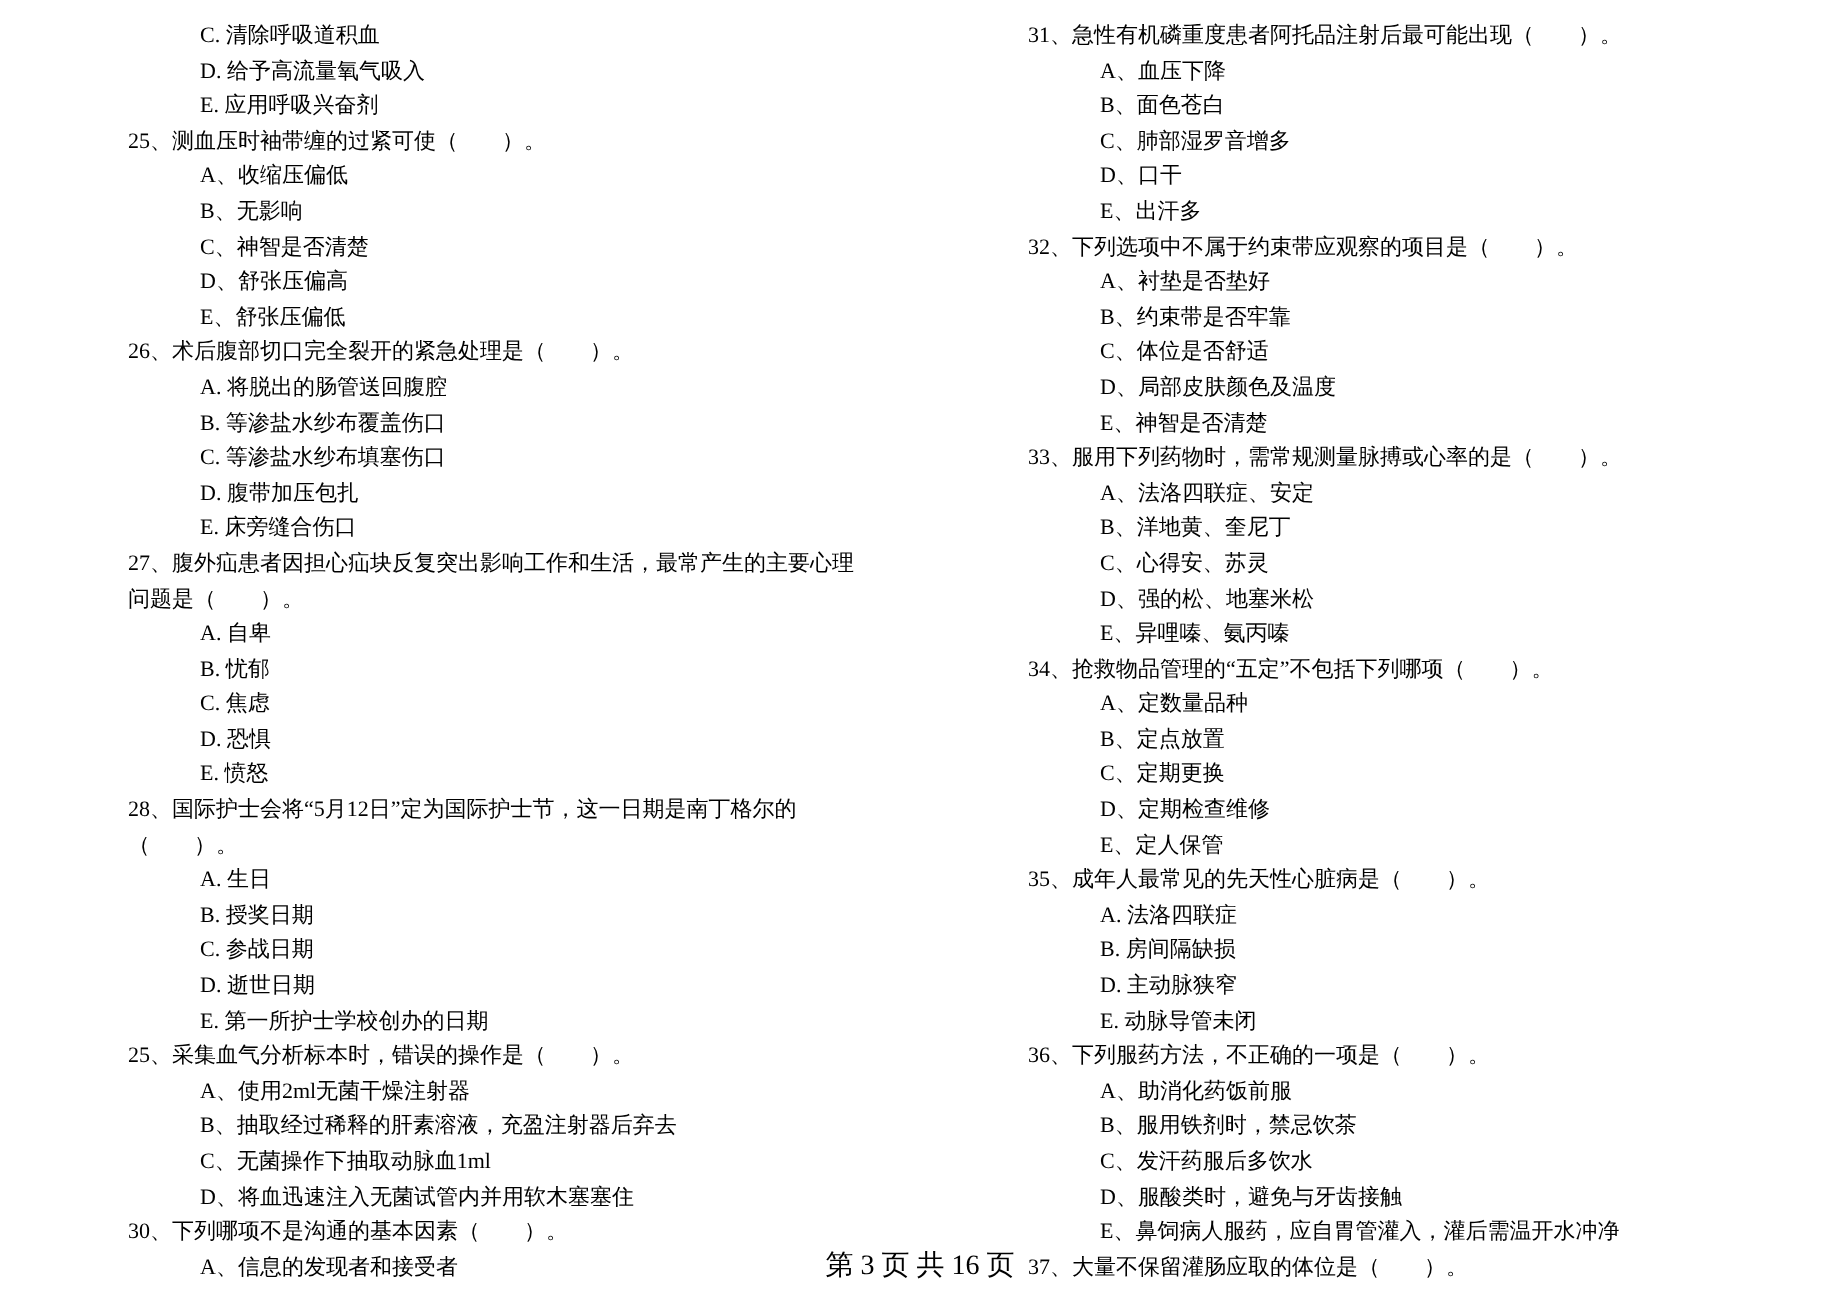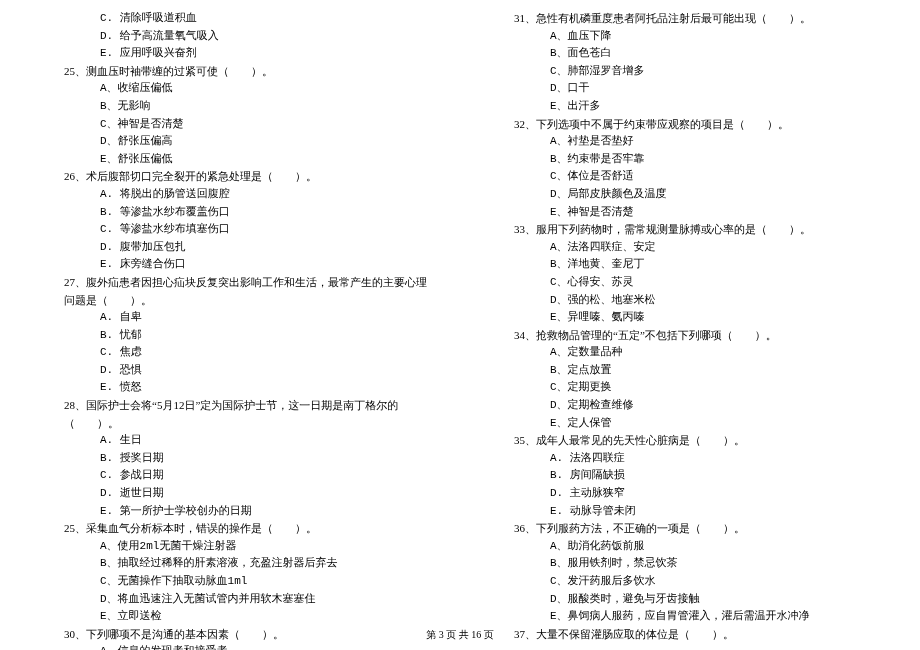--- a/index.html
+++ b/index.html
@@ -16,33 +16,32 @@
     .columns {
       display: flex;
       gap: 60px;
     }
     .col {
       flex: 1;
     }
     .option {
       padding-left: 60px;
       line-height: 1.6;
-      font-family: Liberation Mono, monospace;
     }
     .question {
       padding-left: 24px;
       line-height: 1.6;
     }
     .footer {
       position: absolute;
       bottom: 8px;
       left: 0;
       right: 0;
       text-align: center;
-      font-size: 10px;
+      font-size: 14px;
     }
   </style>
 </head>
 <body>
 
 <div class="columns">
   <div class="col">
     <div class="option">C. 清除呼吸道积血</div>
     <div class="option">D. 给予高流量氧气吸入</div>
     <div class="option">E. 应用呼吸兴奋剂</div>
@@ -73,21 +72,20 @@
     <div class="option">B. 授奖日期</div>
     <div class="option">C. 参战日期</div>
     <div class="option">D. 逝世日期</div>
     <div class="option">E. 第一所护士学校创办的日期</div>
 
     <div class="question">25、采集血气分析标本时，错误的操作是（　　）。</div>
     <div class="option">A、使用2ml无菌干燥注射器</div>
     <div class="option">B、抽取经过稀释的肝素溶液，充盈注射器后弃去</div>
     <div class="option">C、无菌操作下抽取动脉血1ml</div>
     <div class="option">D、将血迅速注入无菌试管内并用软木塞塞住</div>
-    <div class="option">E、立即送检</div>
 
     <div class="question">30、下列哪项不是沟通的基本因素（　　）。</div>
     <div class="option">A、信息的发现者和接受者</div>
 
   </div>
 
   <div class="col">
     <div class="question">31、急性有机磷重度患者阿托品注射后最可能出现（　　）。</div>
     <div class="option">A、血压下降</div>
     <div class="option">B、面色苍白</div>

